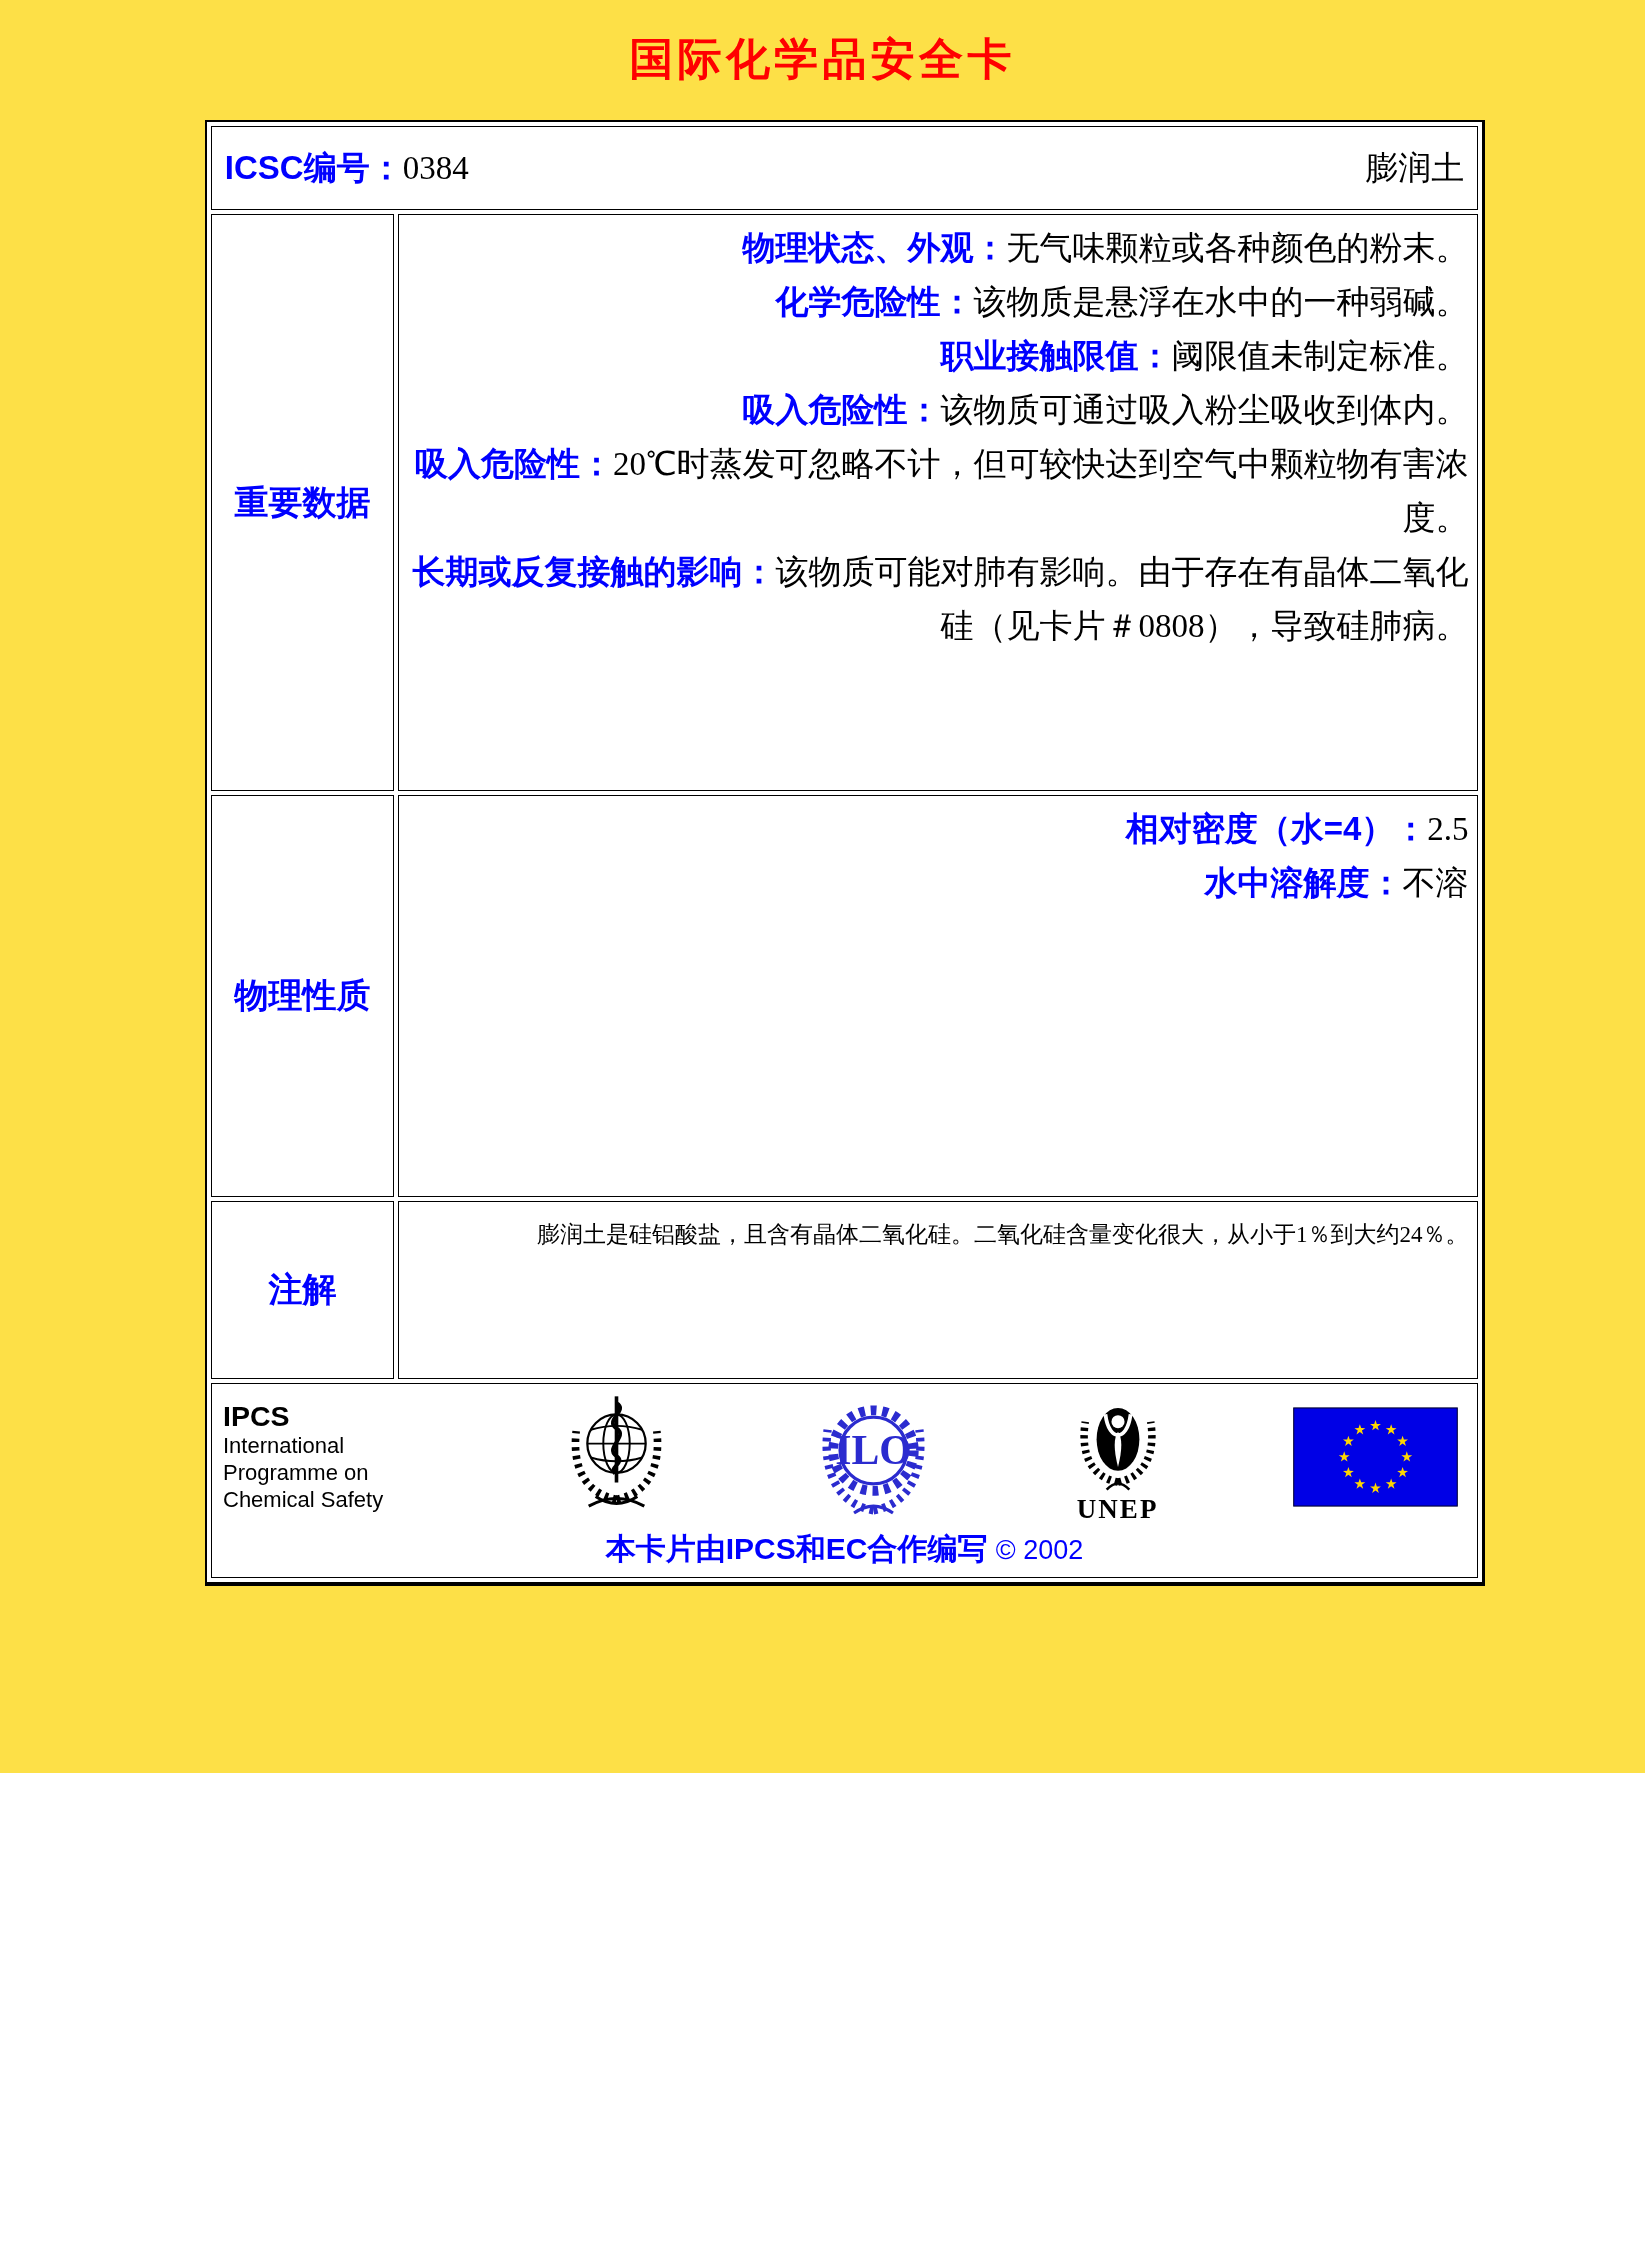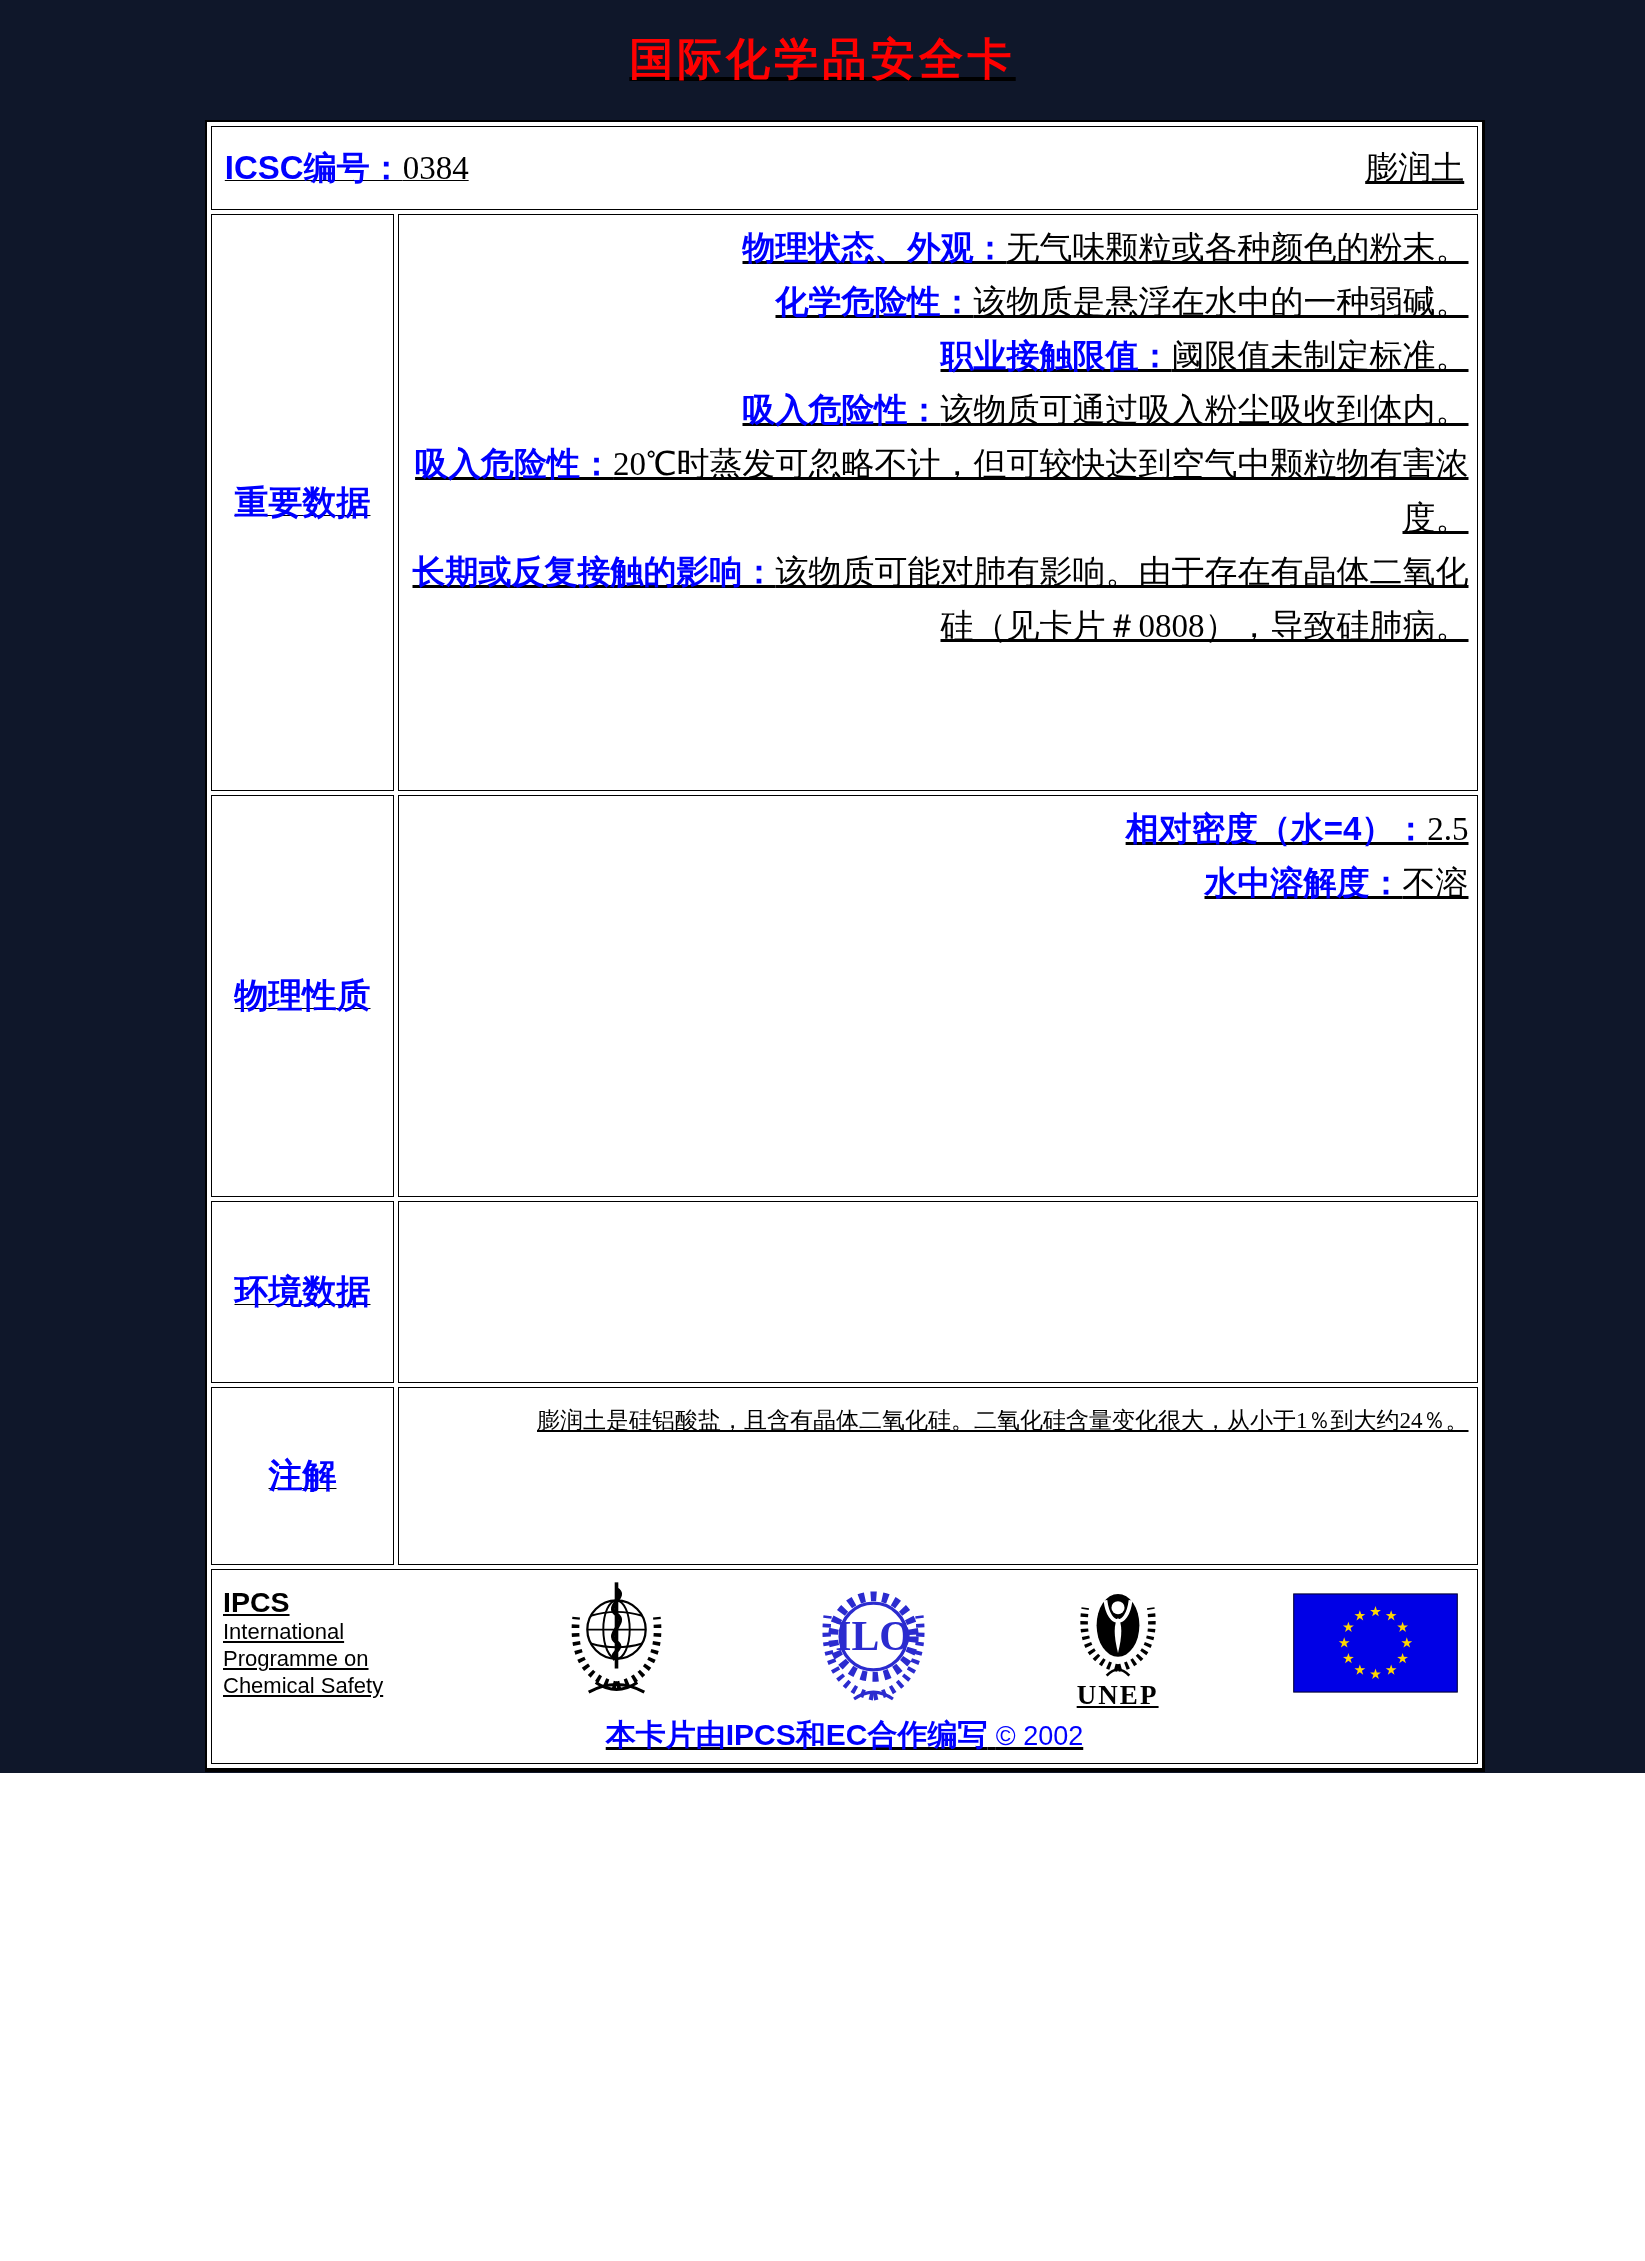--- a/index.html
+++ b/index.html
@@ -1,16 +1,16 @@
 <!DOCTYPE html>
 <html style="font-size:11.4px"><head>
 <meta charset="utf-8">
 <style>
   html,body{margin:0;padding:0;background:#ffffff;}
-  .page{position:relative;width:1645px;height:1773px;background:#0f172a;font-family:"Liberation Sans",sans-serif;text-decoration:underline;}
+  .page{position:relative;width:1645px;height:1773px;background:#fde047;font-family:"Liberation Sans",sans-serif;}
   .title{margin:0;padding-top:30px;text-align:center;color:#FF0000;
          font-size:44px;font-weight:bold;letter-spacing:4.3px;
          font-family:"Liberation Sans",sans-serif;}
   .card{margin:31px 0 0 205px;}
   table.icsc{width:1280px;table-layout:fixed;border-collapse:separate;border-spacing:4.3px;
              border:2.1px solid #000;border-right-width:3.6px;border-bottom-width:4.3px;background:#fff;margin-top:24px;}
   td{border:1.4px solid #000;background:#fff;overflow:hidden;}
   td.label-cell{vertical-align:middle;text-align:center;}
   td.content-cell{vertical-align:top;padding:5.7px 8.5px;text-align:right;}
   td.full-cell{vertical-align:middle;padding:5.7px 8.5px;}
@@ -79,28 +79,20 @@
       <tr>
         <td class="label-cell" style="height:398px">
           <span class="sec-label">物理性质</span>
         </td>
         <td class="content-cell">
           <div class="prop-line"><span class="plabel">相对密度（水=4）：</span><span class="pvalue">2.5</span></div>
           <div class="prop-line"><span class="plabel">水中溶解度：</span><span class="pvalue">不溶</span></div>
         </td>
       </tr>
 
-      <tr>
-        <td class="label-cell" style="height:178px">
-          <span class="sec-label">环境数据</span>
-        </td>
-        <td class="content-cell">
-          <div class="para"></div>
-        </td>
-      </tr>
 
       <tr>
         <td class="label-cell" style="height:174px">
           <span class="sec-label">注解</span>
         </td>
         <td class="content-cell">
           <div class="para">膨润土是硅铝酸盐，且含有晶体二氧化硅。二氧化硅含量变化很大，从小于1％到大约24％。</div>
         </td>
       </tr>
 

